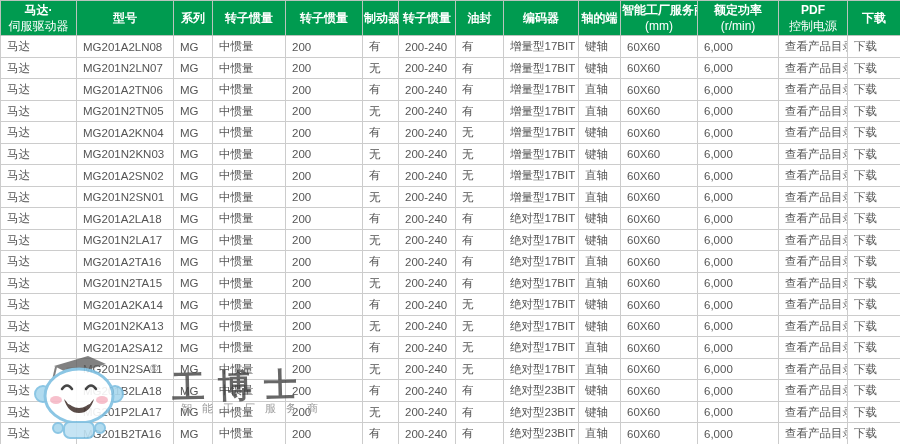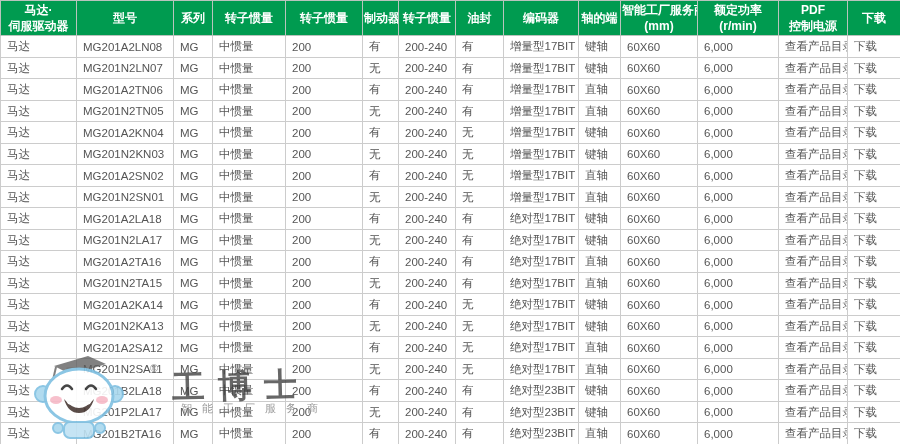--- a/index.html
+++ b/index.html
@@ -36,21 +36,21 @@
     text-align: left;
     vertical-align: middle;
     height: 21.5px;
     padding: 1px 2px 1px 6px;
     border: 1px solid #cccccc;
     overflow: hidden;
     white-space: nowrap;
     background: #ffffff;
   }
   table.spec-table { border-top: none; }
-  .th-line2 { display: block; font-weight: bold; }
+  .th-line2 { display: block; font-weight: normal; }
 
   
   .watermark {
     position: absolute;
     left: 0; top: 352px;
     width: 420px; height: 92px;
     pointer-events: none;
     z-index: 5;
   }
   .wm-mascot { position: absolute; left: 26px; top: 2px; opacity: 0.9; }

